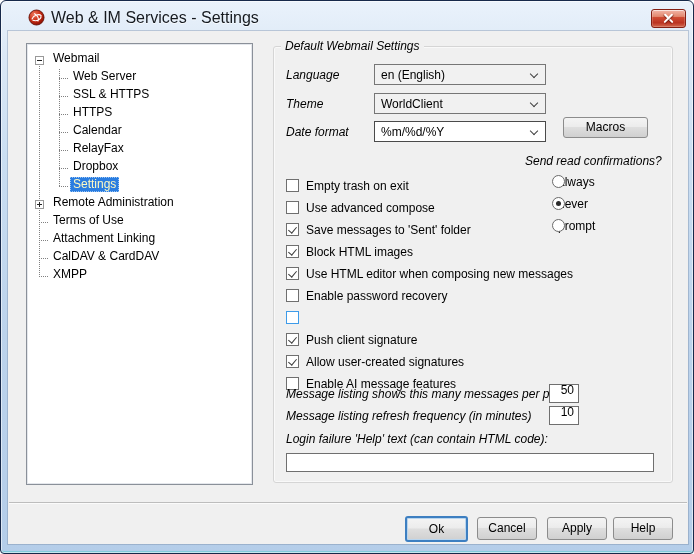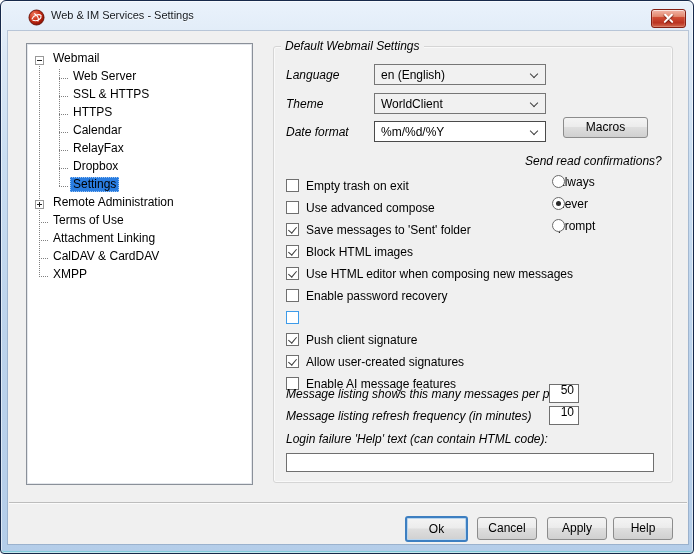--- a/index.html
+++ b/index.html
@@ -8,21 +8,21 @@
     position:relative;width:694px;height:554px;
     font-family:"Liberation Sans",sans-serif;font-size:12px;color:#000;
     background:linear-gradient(180deg,#eaf2fb 0%,#dbe8f6 10%,#cadef2 28%,#bcd3ec 60%,#b4cde9 100%);
     border:1px solid #17294a;border-radius:6px 6px 4px 4px;
     box-shadow:inset 0 0 0 1px rgba(255,255,255,.55), inset 0 -2px 0 rgba(90,200,205,.55);
     overflow:hidden;
   }
   
   .titlebar{position:absolute;left:0;top:0;right:0;height:30px;}
   .app-icon{position:absolute;left:27px;top:8px;width:17px;height:17px;}
-  .title-text{position:absolute;left:50px;top:8px;font-size:11px;color:#14191f;text-shadow:0 1px 0 rgba(255,255,255,.7);white-space:nowrap;}
+  .title-text{position:absolute;left:50px;top:8px;font-size:16px;color:#14191f;text-shadow:0 1px 0 rgba(255,255,255,.7);white-space:nowrap;}
   .close-btn{
     position:absolute;left:650px;top:8px;width:35px;height:19px;border-radius:3px;
     border:1px solid #841f13;
     background:linear-gradient(180deg,#f3b6a8 0%,#e2886f 38%,#cf4b33 44%,#bb3322 75%,#d46a50 100%);
     box-shadow:inset 0 1px 0 rgba(255,255,255,.55), inset 0 0 0 1px rgba(255,255,255,.18);
     cursor:default;
   }
   .close-x{position:absolute;left:50%;top:50%;width:11px;height:11px;transform:translate(-50%,-50%);}
   .close-x::before,.close-x::after{
     content:"";position:absolute;left:50%;top:50%;width:12px;height:2.4px;background:#fff;
@@ -31,21 +31,21 @@
   .close-x::before{transform:translate(-50%,-50%) rotate(45deg);}
   .close-x::after{transform:translate(-50%,-50%) rotate(-45deg);}
   
   .client{position:absolute;left:7px;top:30px;width:680px;height:513px;background:#f0f0f0;box-shadow:0 0 0 1px rgba(105,125,155,.35);}
   
   .tree{position:absolute;left:25px;top:42px;width:227px;height:442px;background:#fff;border:1px solid #8a9099;box-shadow:inset 0 0 0 1px #e4e7ec;}
   .trow{position:absolute;left:2px;right:2px;height:18px;white-space:nowrap;cursor:default;}
   .trow .tlabel{display:inline-block;padding:1px 3px;line-height:13px;}
   .trow.root .tlabel{margin-left:21px;}
   .trow.child .tlabel{margin-left:41px;}
-  .tlabel.sel{background:#2a7de1;color:#000000;outline:1px dotted #9cc6f2;outline-offset:-1px;}
+  .tlabel.sel{background:#2a7de1;color:#fef9c3;outline:1px dotted #9cc6f2;outline-offset:-1px;}
   .vline{position:absolute;width:1px;background-image:repeating-linear-gradient(to bottom,#808080 0 1px,transparent 1px 2px);}
   .hstub{position:absolute;height:1px;background-image:repeating-linear-gradient(to right,#808080 0 1px,transparent 1px 2px);}
   .expander{position:absolute;left:8px;width:9px;height:9px;background:#fff;border:1px solid #999;}
   .expander::before{content:"";position:absolute;left:1px;right:1px;top:3px;height:1px;background:#222;}
   .expander.plus::after{content:"";position:absolute;top:1px;bottom:1px;left:3px;width:1px;background:#222;}
   
   .groupbox{position:absolute;left:272px;top:45px;width:400px;height:437px;border:1px solid #d5d5d5;border-radius:3px;box-shadow:inset 0 0 0 1px rgba(255,255,255,.6);}
   .group-title{position:absolute;left:280px;top:38px;background:#f0f0f0;padding:0 4px;line-height:14px;}
   .flabel{position:absolute;line-height:14px;white-space:nowrap;font-style:italic;}
   

